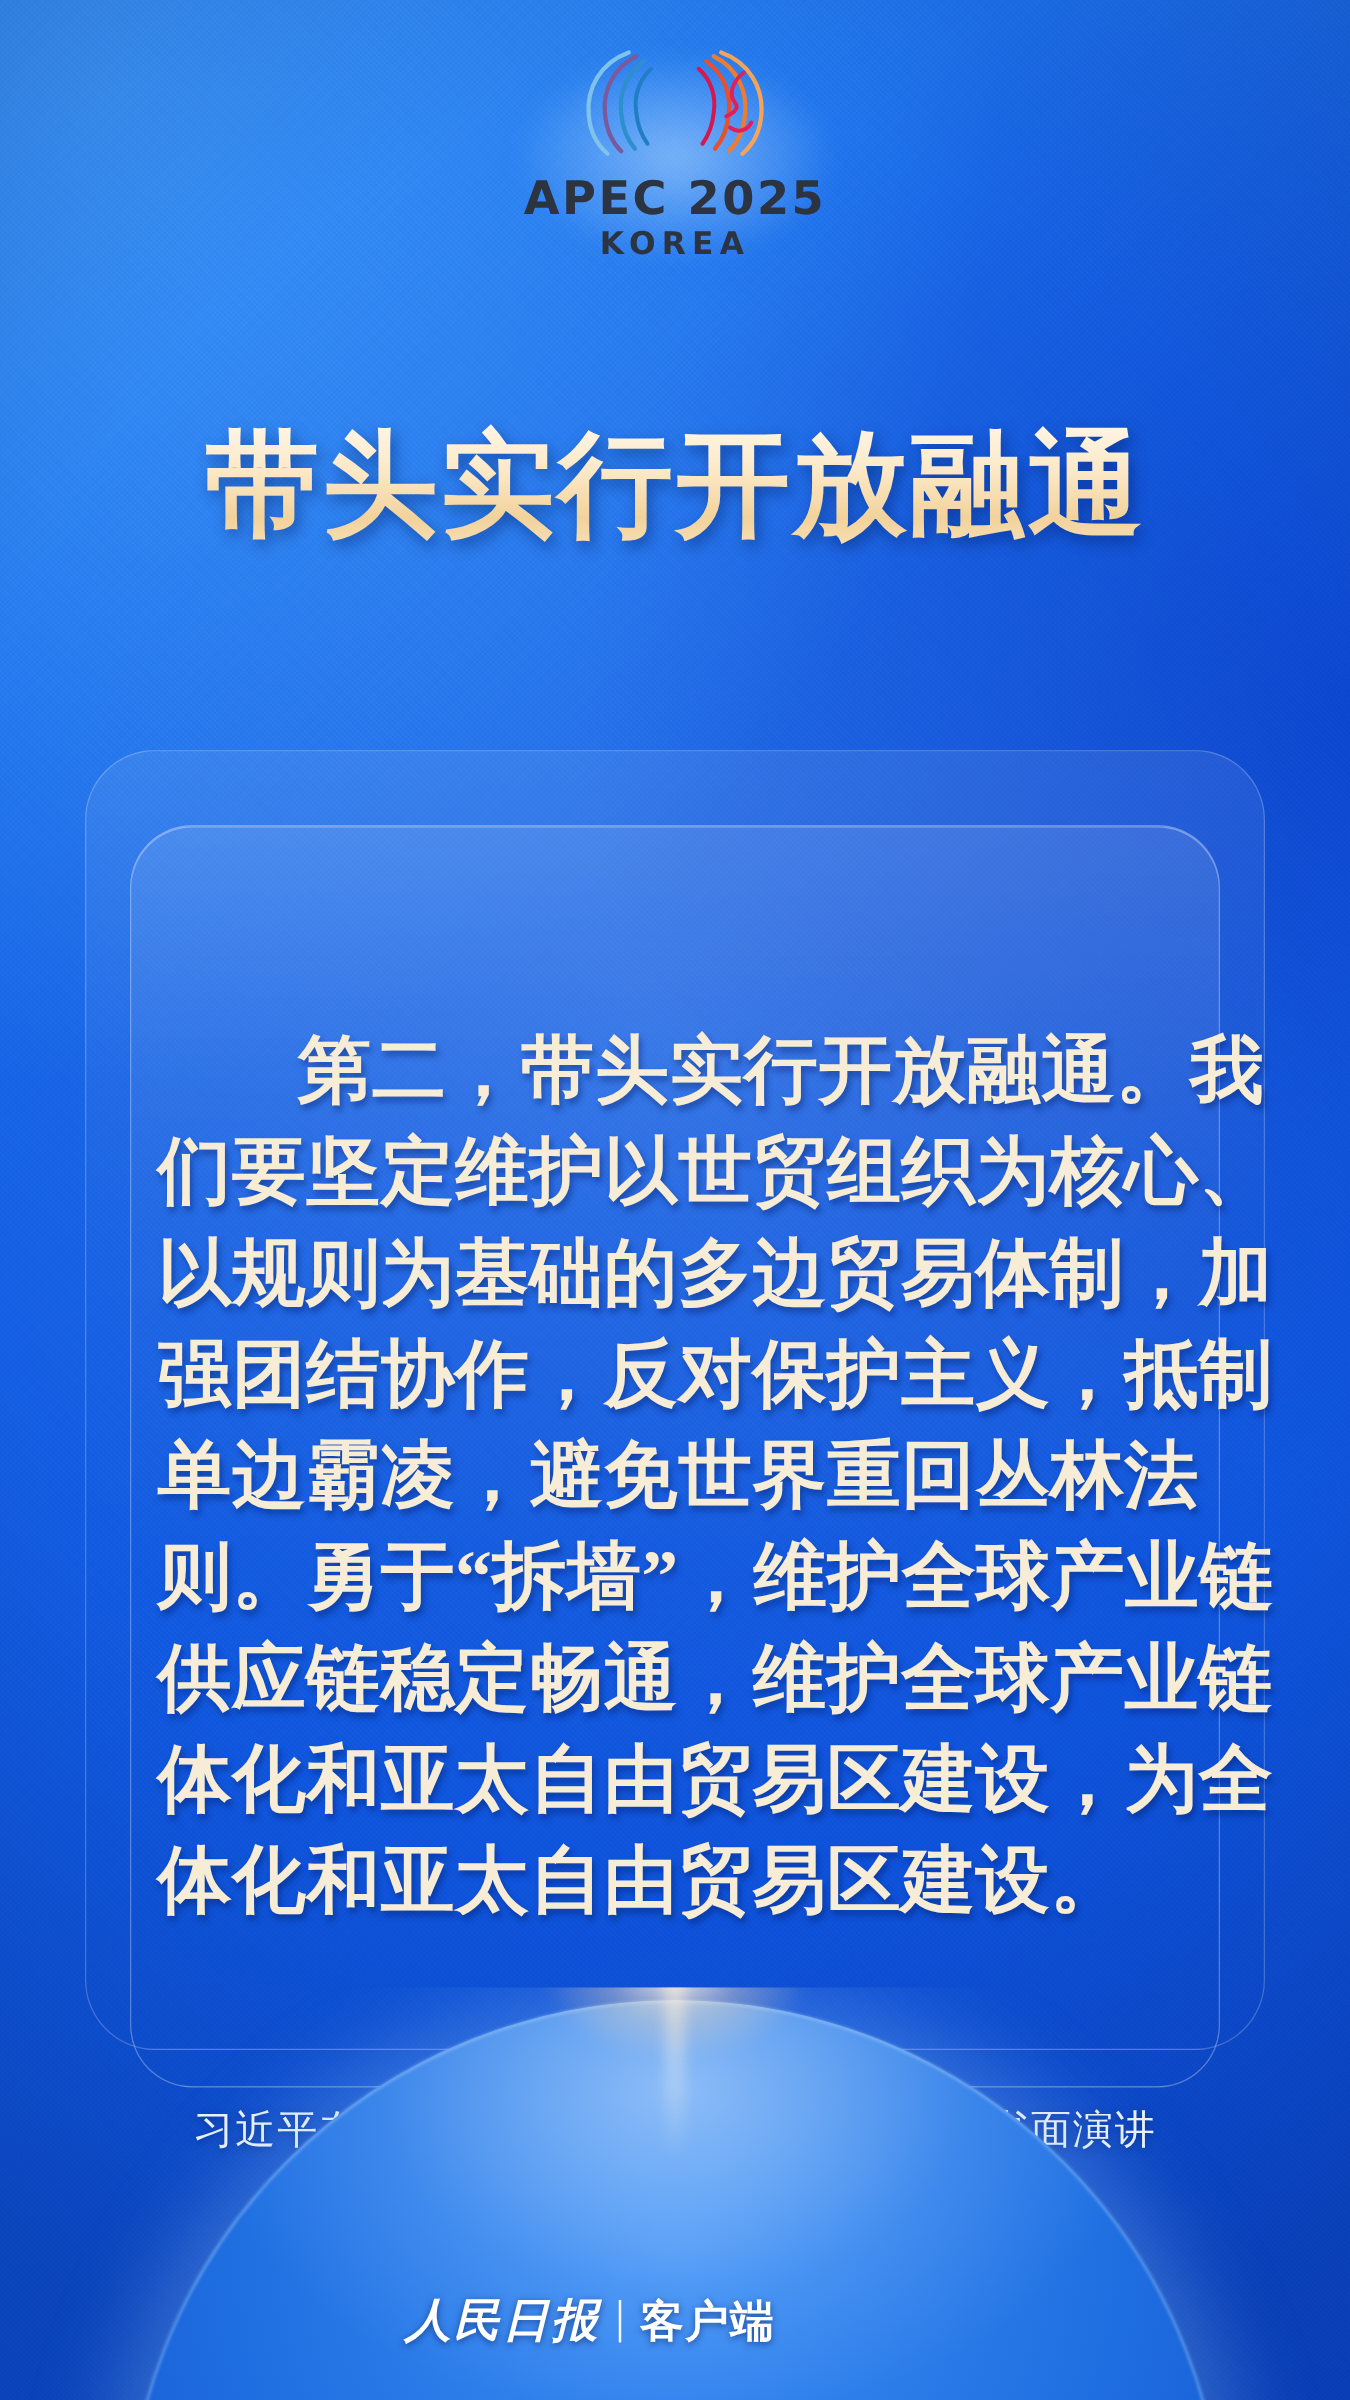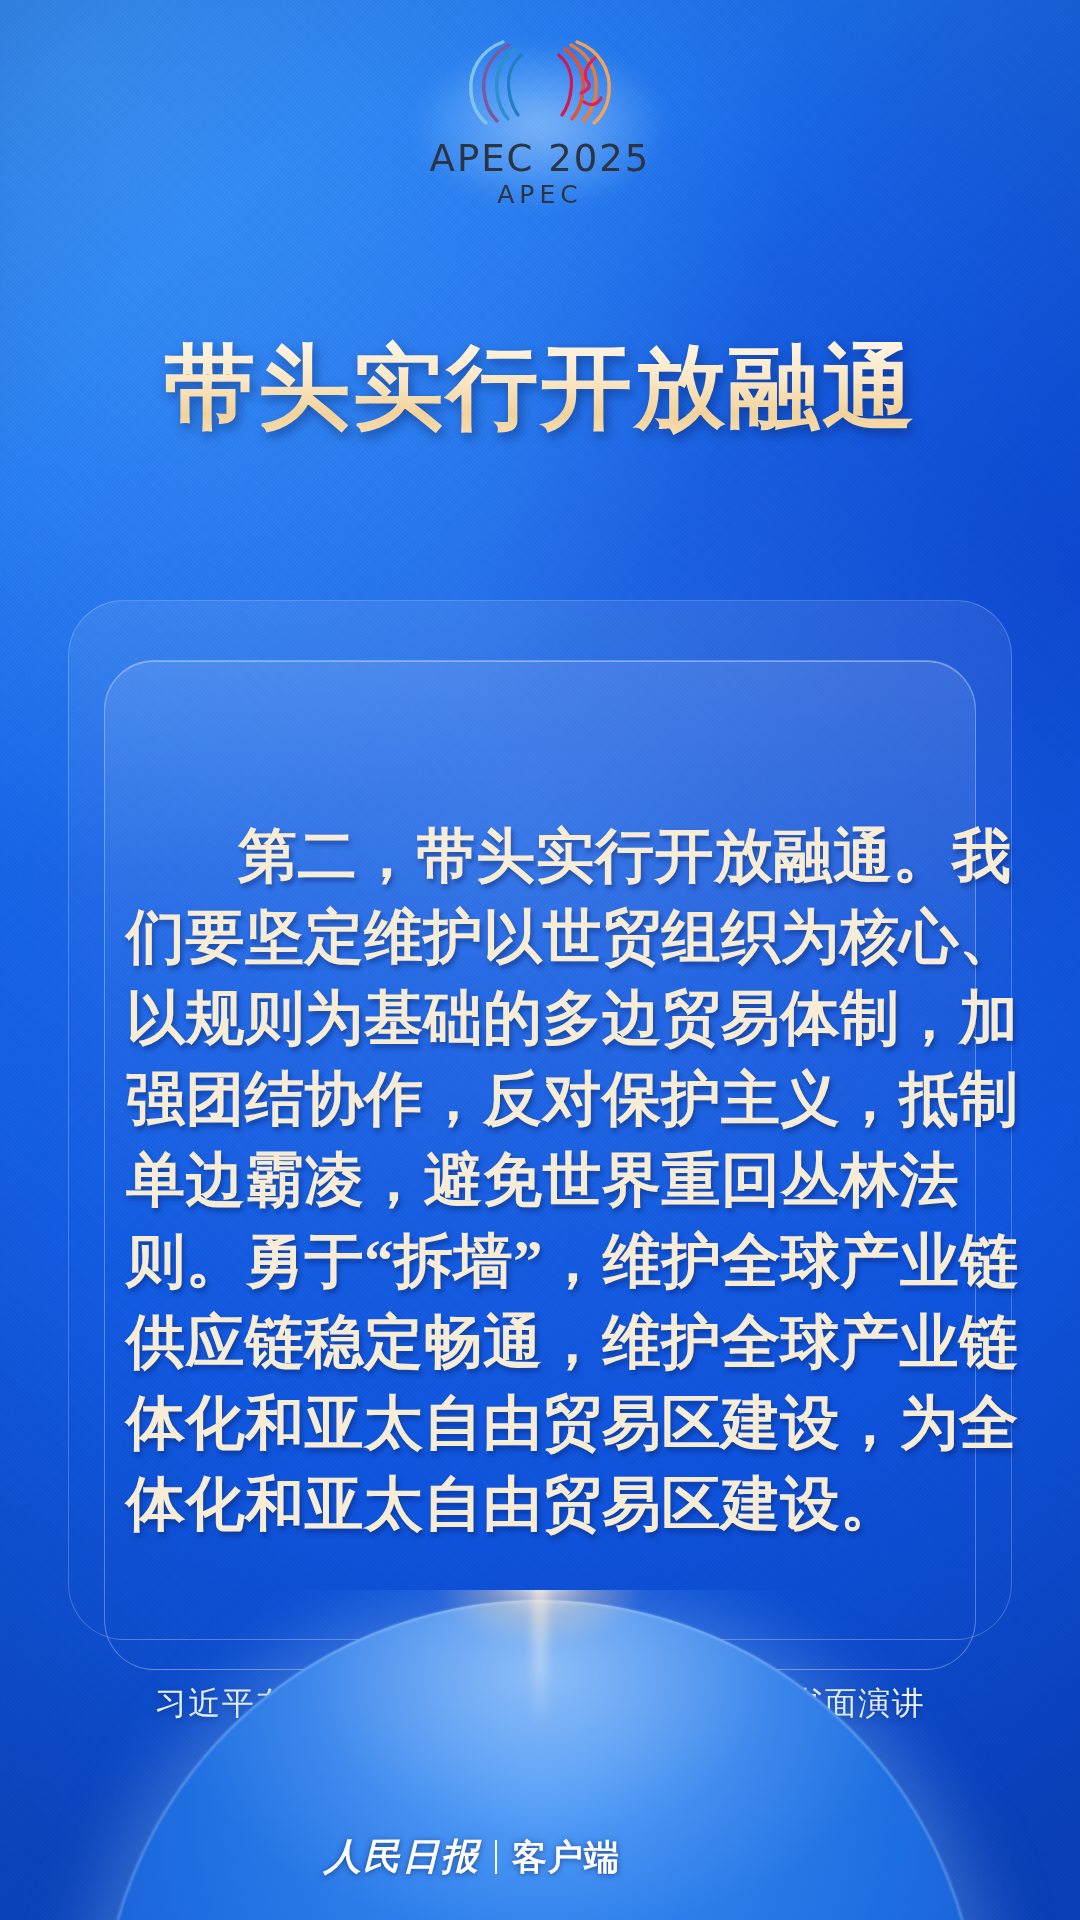--- a/index.html
+++ b/index.html
@@ -42,21 +42,21 @@
   .logo-glow{
     position:absolute; top:-10px; left:50%; transform:translateX(-50%);
     width:330px; height:215px; border-radius:50%;
     background:radial-gradient(closest-side, rgba(190,225,255,.55), rgba(160,210,255,.20) 55%, rgba(255,255,255,0) 78%);
     filter:blur(8px);
   }
   .logo-mark{ position:relative; width:190px; height:105px; }
   .logo-wordmark{
     position:relative; margin-top:6px;
     font-family:"DejaVu Sans", sans-serif;
-    font-weight:400; letter-spacing:1.5px;
+    font-weight:700; letter-spacing:1.5px;
     color:#2b3440; text-align:center;
   }
   .logo-apec{ font-size:37px; line-height:40px; letter-spacing:2px; }
   .logo-korea{ font-size:25px; line-height:30px; letter-spacing:5px; margin-top:1px; }
 
   
   .title{
     position:absolute; top:336px; left:0; width:1080px;
     text-align:center;
     font-family:"Liberation Serif", "DejaVu Serif", serif;
@@ -191,21 +191,21 @@
         <path d="M120 21 C 134 31, 140 47, 138 63 C 137 75, 133 84, 127 91" stroke="#e8502d" stroke-width="3.4" stroke-linecap="round"></path>
         <path d="M114 27 C 124 36, 128 49, 126 62 C 125 72, 122 80, 117 87" stroke="#d6164f" stroke-width="3.2" stroke-linecap="round"></path>
 
         <path d="M150 30 C 140 38, 138 48, 143 54 C 147 59, 141 63, 136 65" stroke="#e0205a" stroke-width="3.2" stroke-linecap="round"></path>
         <path d="M139 74 C 146 79, 153 76, 156 70" stroke="#e0205a" stroke-width="3.2" stroke-linecap="round"></path>
       </svg>
     </div>
 
     <div class="logo-wordmark">
       <div class="logo-apec">APEC 2025</div>
-      <div class="logo-korea">APEC</div>
+      <div class="logo-korea">KOREA</div>
     </div>
   </div>
 
   <h1 class="title">带头实行开放融通</h1>
 
   <div class="card-outer"></div>
   <div class="card-inner"></div>
 
   <div class="body-text">
     <span class="ln">第二，带头实行开放融通。我</span>

